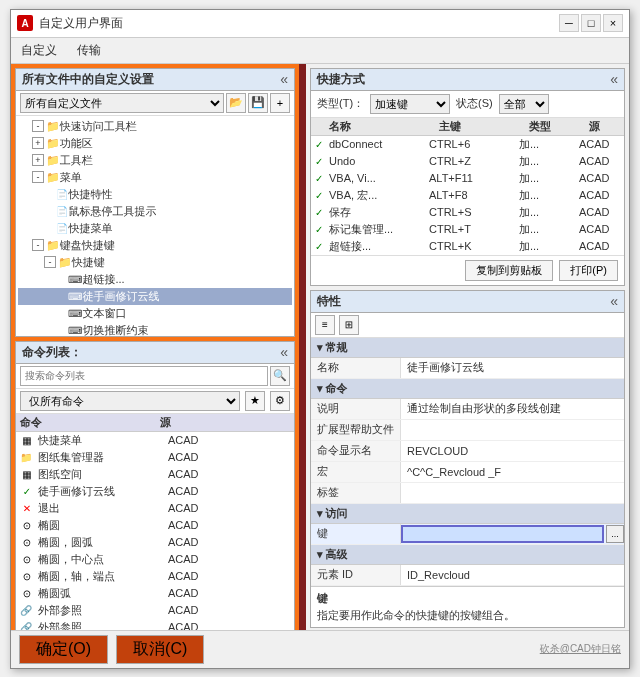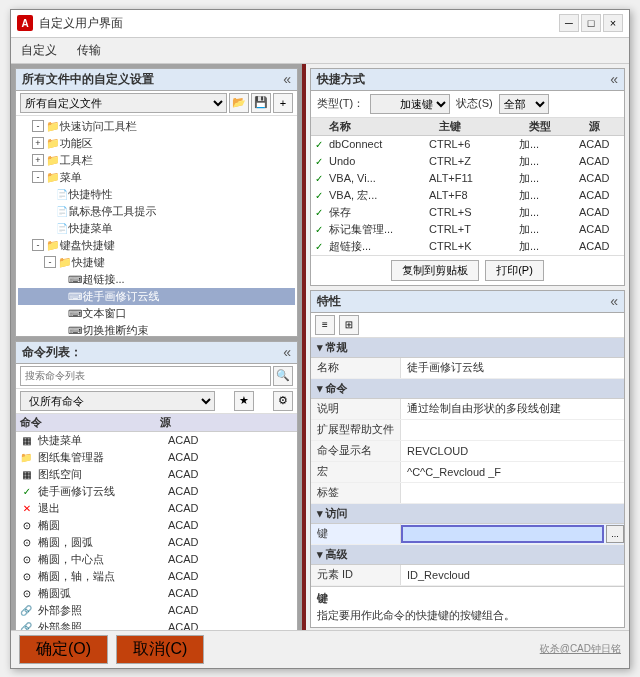--- a/index.html
+++ b/index.html
@@ -84,22 +84,22 @@
     .main-content {
       display: flex;
       flex: 1;
       overflow: hidden;
     }
     
     .left-panel {
       width: 295px;
       display: flex;
       flex-direction: column;
-      border-right: 4px solid #7f1d1d;
-      background: #a3a3a3;
+      border-right: 7px solid #7f1d1d;
+      background: #f97316;
     }
     .panel-section {
       border: 1px solid #aaa;
       margin: 4px;
       background: #fff;
       display: flex;
       flex-direction: column;
     }
     .section-header {
       background: #dde8f5;
@@ -181,21 +181,21 @@
       height: 20px;
       border: 1px solid #aaa;
       font-size: 10px;
       padding: 1px 4px;
     }
     .cmd-filter {
       display: flex;
       align-items: center;
       padding: 2px 4px;
       border-bottom: 1px solid #ddd;
-      gap: 19px;
+      gap: 5px;
     }
     .cmd-filter select {
       flex: 1;
       height: 20px;
       font-size: 11px;
       border: 1px solid #aaa;
     }
     .cmd-list-header {
       display: flex;
       background: #dde;
@@ -284,21 +284,21 @@
       padding: 1px 4px;
       cursor: pointer;
     }
     .sc-check { width: 14px; font-size: 10px; color: green; }
     .sc-name { width: 100px; font-size: 11px; color: #333; }
     .sc-key { width: 90px; font-size: 11px; color: #333; }
     .sc-type { width: 60px; font-size: 11px; color: #333; }
     .sc-src { font-size: 11px; color: #333; }
     .shortcut-actions {
       display: flex;
-      justify-content: center;
+      justify-content: flex-end;
       gap: 6px;
       padding: 4px 6px;
       border-top: 1px solid #ddd;
     }
     .action-btn {
       padding: 2px 10px;
       border: 1px solid #aaa;
       background: #f5f5f5;
       cursor: pointer;
       font-size: 11px;
@@ -663,21 +663,21 @@
 
     <div class="right-panel">
 
       <div class="right-top">
         <div class="section-header">
           <span class="section-title">快捷方式</span>
           <span class="collapse-btn">«</span>
         </div>
         <div class="shortcut-filter">
           <label>类型(T)：</label>
-          <select style="height:20px;font-size:11px;border:1px solid #aaa;min-width:80px;text-align:right;">
+          <select style="height:20px;font-size:11px;border:1px solid #aaa;min-width:80px;">
             <option>加速键</option>
           </select>
           <label>状态(S)</label>
           <select style="height:20px;font-size:11px;border:1px solid #aaa;min-width:50px;">
             <option>全部</option>
           </select>
         </div>
         <div class="shortcut-list-header">
           <span style="width:14px"></span>
           <span class="sc-col-name">名称</span>

